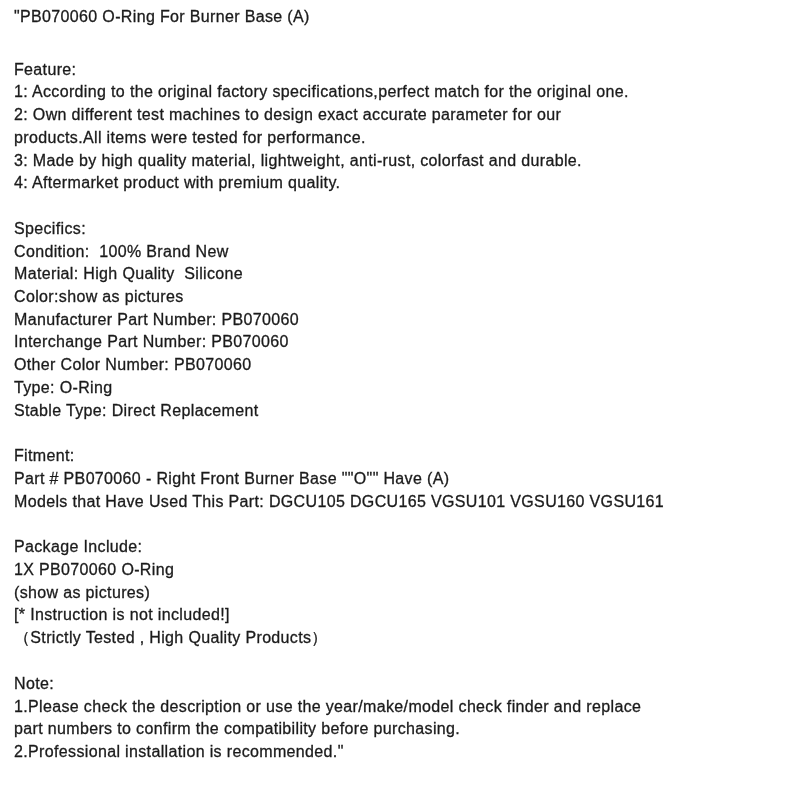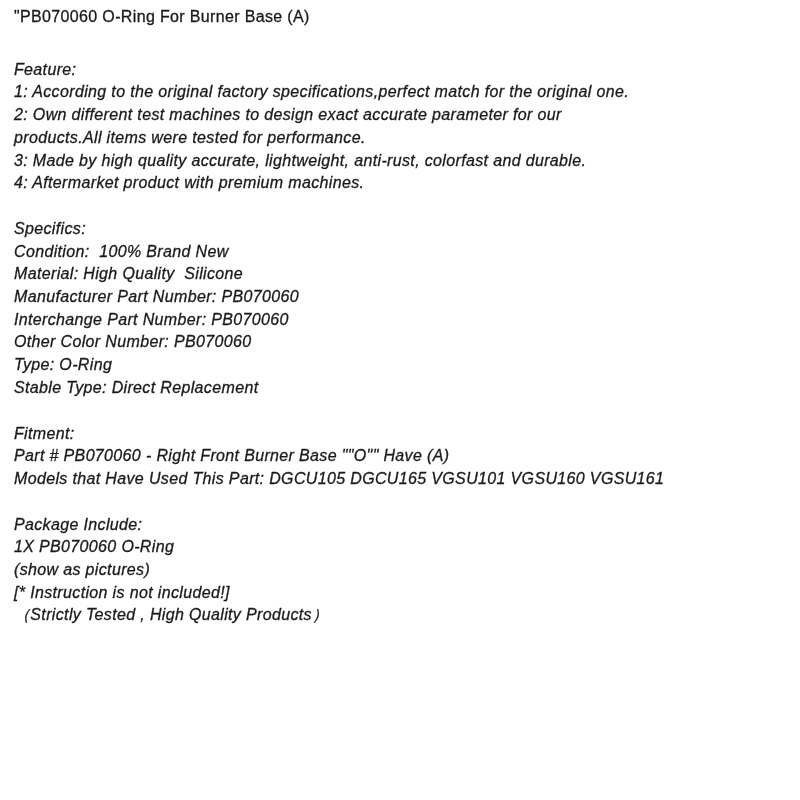--- a/index.html
+++ b/index.html
@@ -25,56 +25,62 @@
     -webkit-text-stroke: 0.3px;
   }
   .line {
     white-space: pre;
   }
   .title-line {
     margin-bottom: 30px;
   }
   .section {
     margin-bottom: 23px;
-    font-style: italic;
   }
   .section:last-child {
     margin-bottom: 0;
   }
 </style>
 </head>
 <body>
 
 <main class="doc">
   <div class="line title-line">"PB070060 O-Ring For Burner Base (A)</div>
   <div>
       <section class="section">
         <div class="line">Feature:</div>
         <div class="line">1: According to the original factory specifications,perfect match for the original one.</div>
         <div class="line">2: Own different test machines to design exact accurate parameter for our</div>
         <div class="line">products.All items were tested for performance.</div>
-        <div class="line">3: Made by high quality accurate, lightweight, anti-rust, colorfast and durable.</div>
-        <div class="line">4: Aftermarket product with premium machines.</div>
+        <div class="line">3: Made by high quality material, lightweight, anti-rust, colorfast and durable.</div>
+        <div class="line">4: Aftermarket product with premium quality.</div>
       </section>
       <section class="section">
         <div class="line">Specifics:</div>
         <div class="line">Condition:  100% Brand New</div>
         <div class="line">Material: High Quality  Silicone</div>
+        <div class="line">Color:show as pictures</div>
         <div class="line">Manufacturer Part Number: PB070060</div>
         <div class="line">Interchange Part Number: PB070060</div>
         <div class="line">Other Color Number: PB070060</div>
         <div class="line">Type: O-Ring</div>
         <div class="line">Stable Type: Direct Replacement</div>
       </section>
       <section class="section">
         <div class="line">Fitment:</div>
         <div class="line">Part # PB070060 - Right Front Burner Base ""O"" Have (A)</div>
         <div class="line">Models that Have Used This Part: DGCU105 DGCU165 VGSU101 VGSU160 VGSU161</div>
       </section>
       <section class="section">
         <div class="line">Package Include:</div>
         <div class="line">1X PB070060 O-Ring</div>
         <div class="line">(show as pictures)</div>
         <div class="line">[* Instruction is not included!]</div>
         <div class="line">（Strictly Tested , High Quality Products）</div>
       </section>
+      <section class="section">
+        <div class="line">Note:</div>
+        <div class="line">1.Please check the description or use the year/make/model check finder and replace</div>
+        <div class="line">part numbers to confirm the compatibility before purchasing.</div>
+        <div class="line">2.Professional installation is recommended."</div>
+      </section>
     </div>
 </main>
 
 </body></html>

